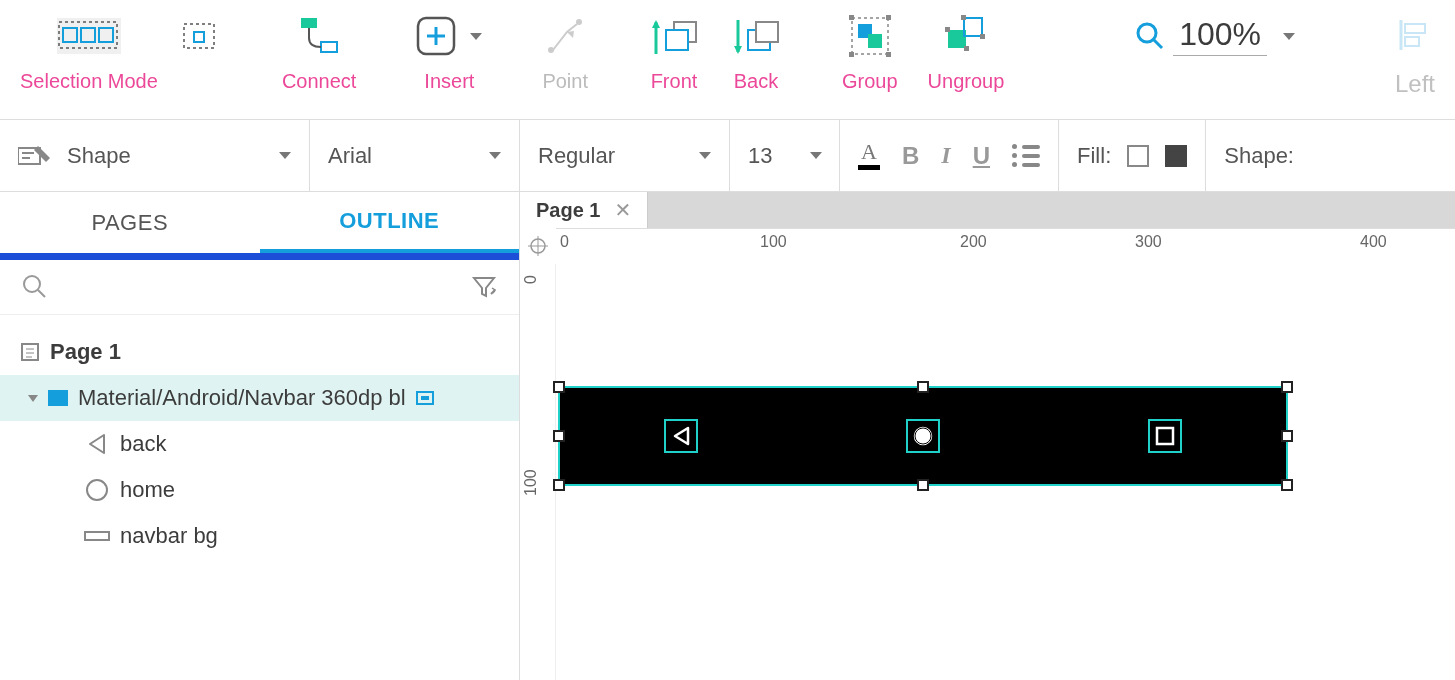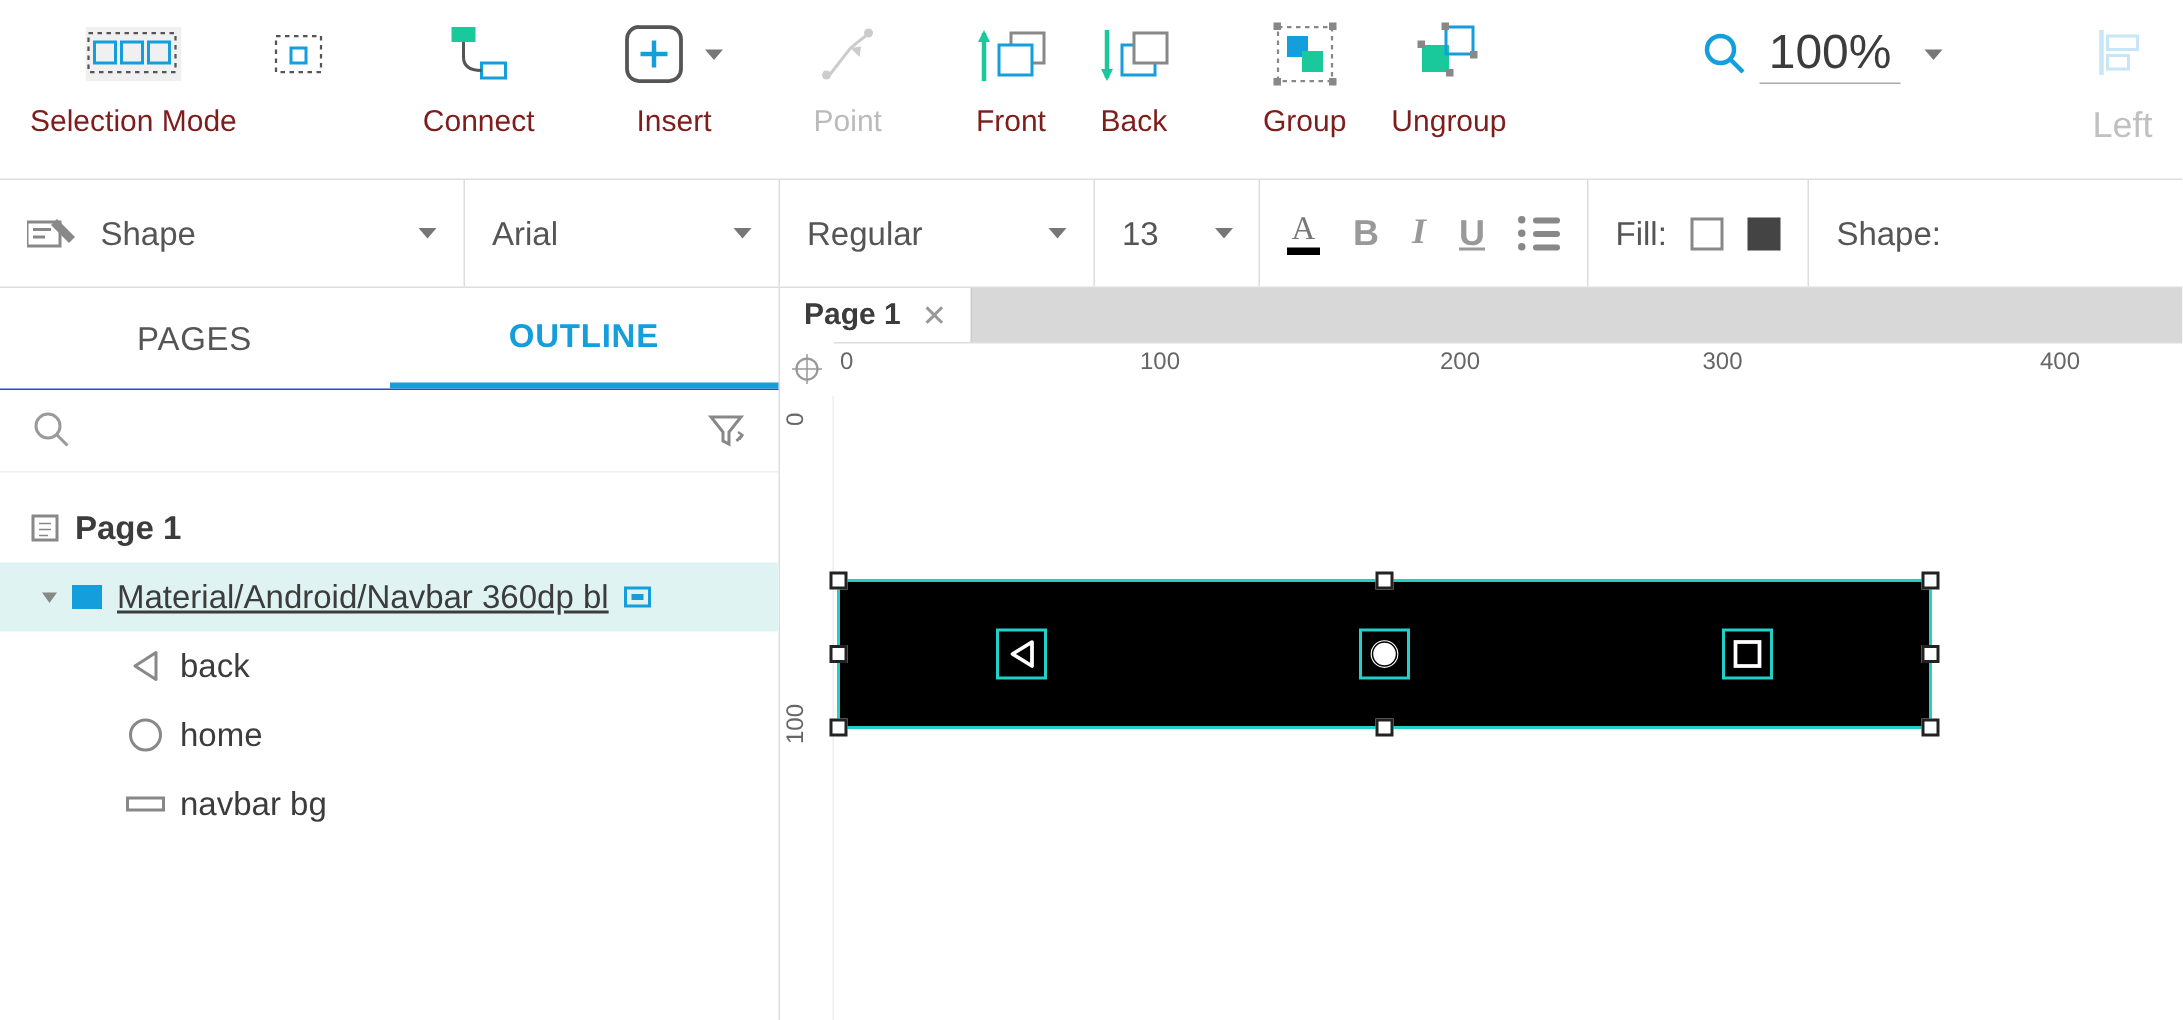--- a/index.html
+++ b/index.html
@@ -1,20 +1,20 @@
 <!DOCTYPE html>
 <html><head>
 <meta charset="utf-8">
 <style>
   * { box-sizing: border-box; margin: 0; padding: 0; font-family: "Segoe UI", Arial, sans-serif; }
   body { width: 1455px; height: 680px; overflow: hidden; background: #fff; color: #3c3c3c; }
 
   
   .toolbar { display: flex; align-items: flex-start; height: 120px; border-bottom: 1px solid #ddd; padding: 8px 20px 0 20px; gap: 60px; }
-  .tool { display: flex; flex-direction: column; align-items: center; gap: 6px; cursor: pointer; font-size: 20px; color: #7f1d1d; }
+  .tool { display: flex; flex-direction: column; align-items: center; gap: 6px; cursor: pointer; font-size: 20px; color: #ec4899; }
   .tool.disabled { color: #bbb; }
   .tool .icon-wrap { height: 56px; display: flex; align-items: center; justify-content: center; }
   .tool.selected .icon-wrap svg rect.bg { fill: #f0f0f0; }
   .zoom { display: flex; align-items: center; font-size: 32px; color: #3c3c3c; margin-left: auto; margin-top: 8px; gap: 8px; justify-content: flex-end; }
   .zoom .zoom-val { border-bottom: 1px solid #aaa; padding: 0 6px 2px 6px; }
   .align-left { color: #d0d0d0; display:flex; flex-direction:column; align-items:center; margin-top:10px;}
 
   
   .propbar { display: flex; align-items: center; height: 72px; border-bottom: 1px solid #ddd; font-size: 22px; color:#555; }
   .propbar .cell { display: flex; align-items: center; padding: 0 18px; height: 100%; border-right: 1px solid #ddd; gap: 15px; }
@@ -29,31 +29,31 @@
   .listicon .row { display:flex; align-items:center; gap:5px;}
   .listicon .dot { width:5px;height:5px;border-radius:50%;background:#888;}
   .listicon .line { width:18px;height:4px;background:#888;border-radius:2px;}
   .swatch { width:22px;height:22px; border:2px solid #888; }
   .swatch.dark { background:#444; border:none;}
   .label { color:#555; }
 
   
   .main { display:flex; height: calc(100% - 120px - 72px); }
   .sidepanel { width: 520px; border-right:1px solid #ddd; display:flex; flex-direction:column; }
-  .side-tabs { display:flex; height:68px; border-bottom:1px solid #1d4ed8; }
+  .side-tabs { display:flex; height:68px; border-bottom:7px solid #1d4ed8; }
   .side-tab { flex:1; display:flex; align-items:center; justify-content:center; font-size:22px; color:#555; letter-spacing:0.5px; cursor:pointer; }
   .side-tab.active { color:#149edc; font-weight:700; border-bottom:4px solid #149edc; }
   .search-row { display:flex; align-items:center; padding:14px 22px; gap:14px; border-bottom:1px solid #eee;}
   .search-row .spacer { flex:1; }
 
   .outline { padding: 14px 0; font-size:22px; }
   .out-row { display:flex; align-items:center; gap:10px; padding: 10px 20px; cursor:pointer; white-space:nowrap; }
   .out-row.selected { background:#dff4f2; }
   .out-row.page { font-weight:700; }
-  .indent1 { padding-left: 28px; text-decoration: underline; }
+  .indent1 { padding-left: 28px; }
   .indent2 { padding-left: 84px; }
   .tri { width:0;height:0;border-left:5px solid transparent;border-right:5px solid transparent;border-top:7px solid #888; }
   .folder { width:20px;height:16px;background:#149edc; }
   .trunc { max-width: 360px; overflow:hidden; text-overflow:ellipsis; }
   .seq-icon { width:18px;height:14px;border:2px solid #149edc; position:relative;}
   .seq-icon::after { content:""; position:absolute; inset:3px; background:#149edc;}
 
   
   .canvas-area { flex:1; position:relative; background:#fff; }
   .tabbar { height:36px; background:#d8d8d8; display:flex; align-items:flex-end; }

